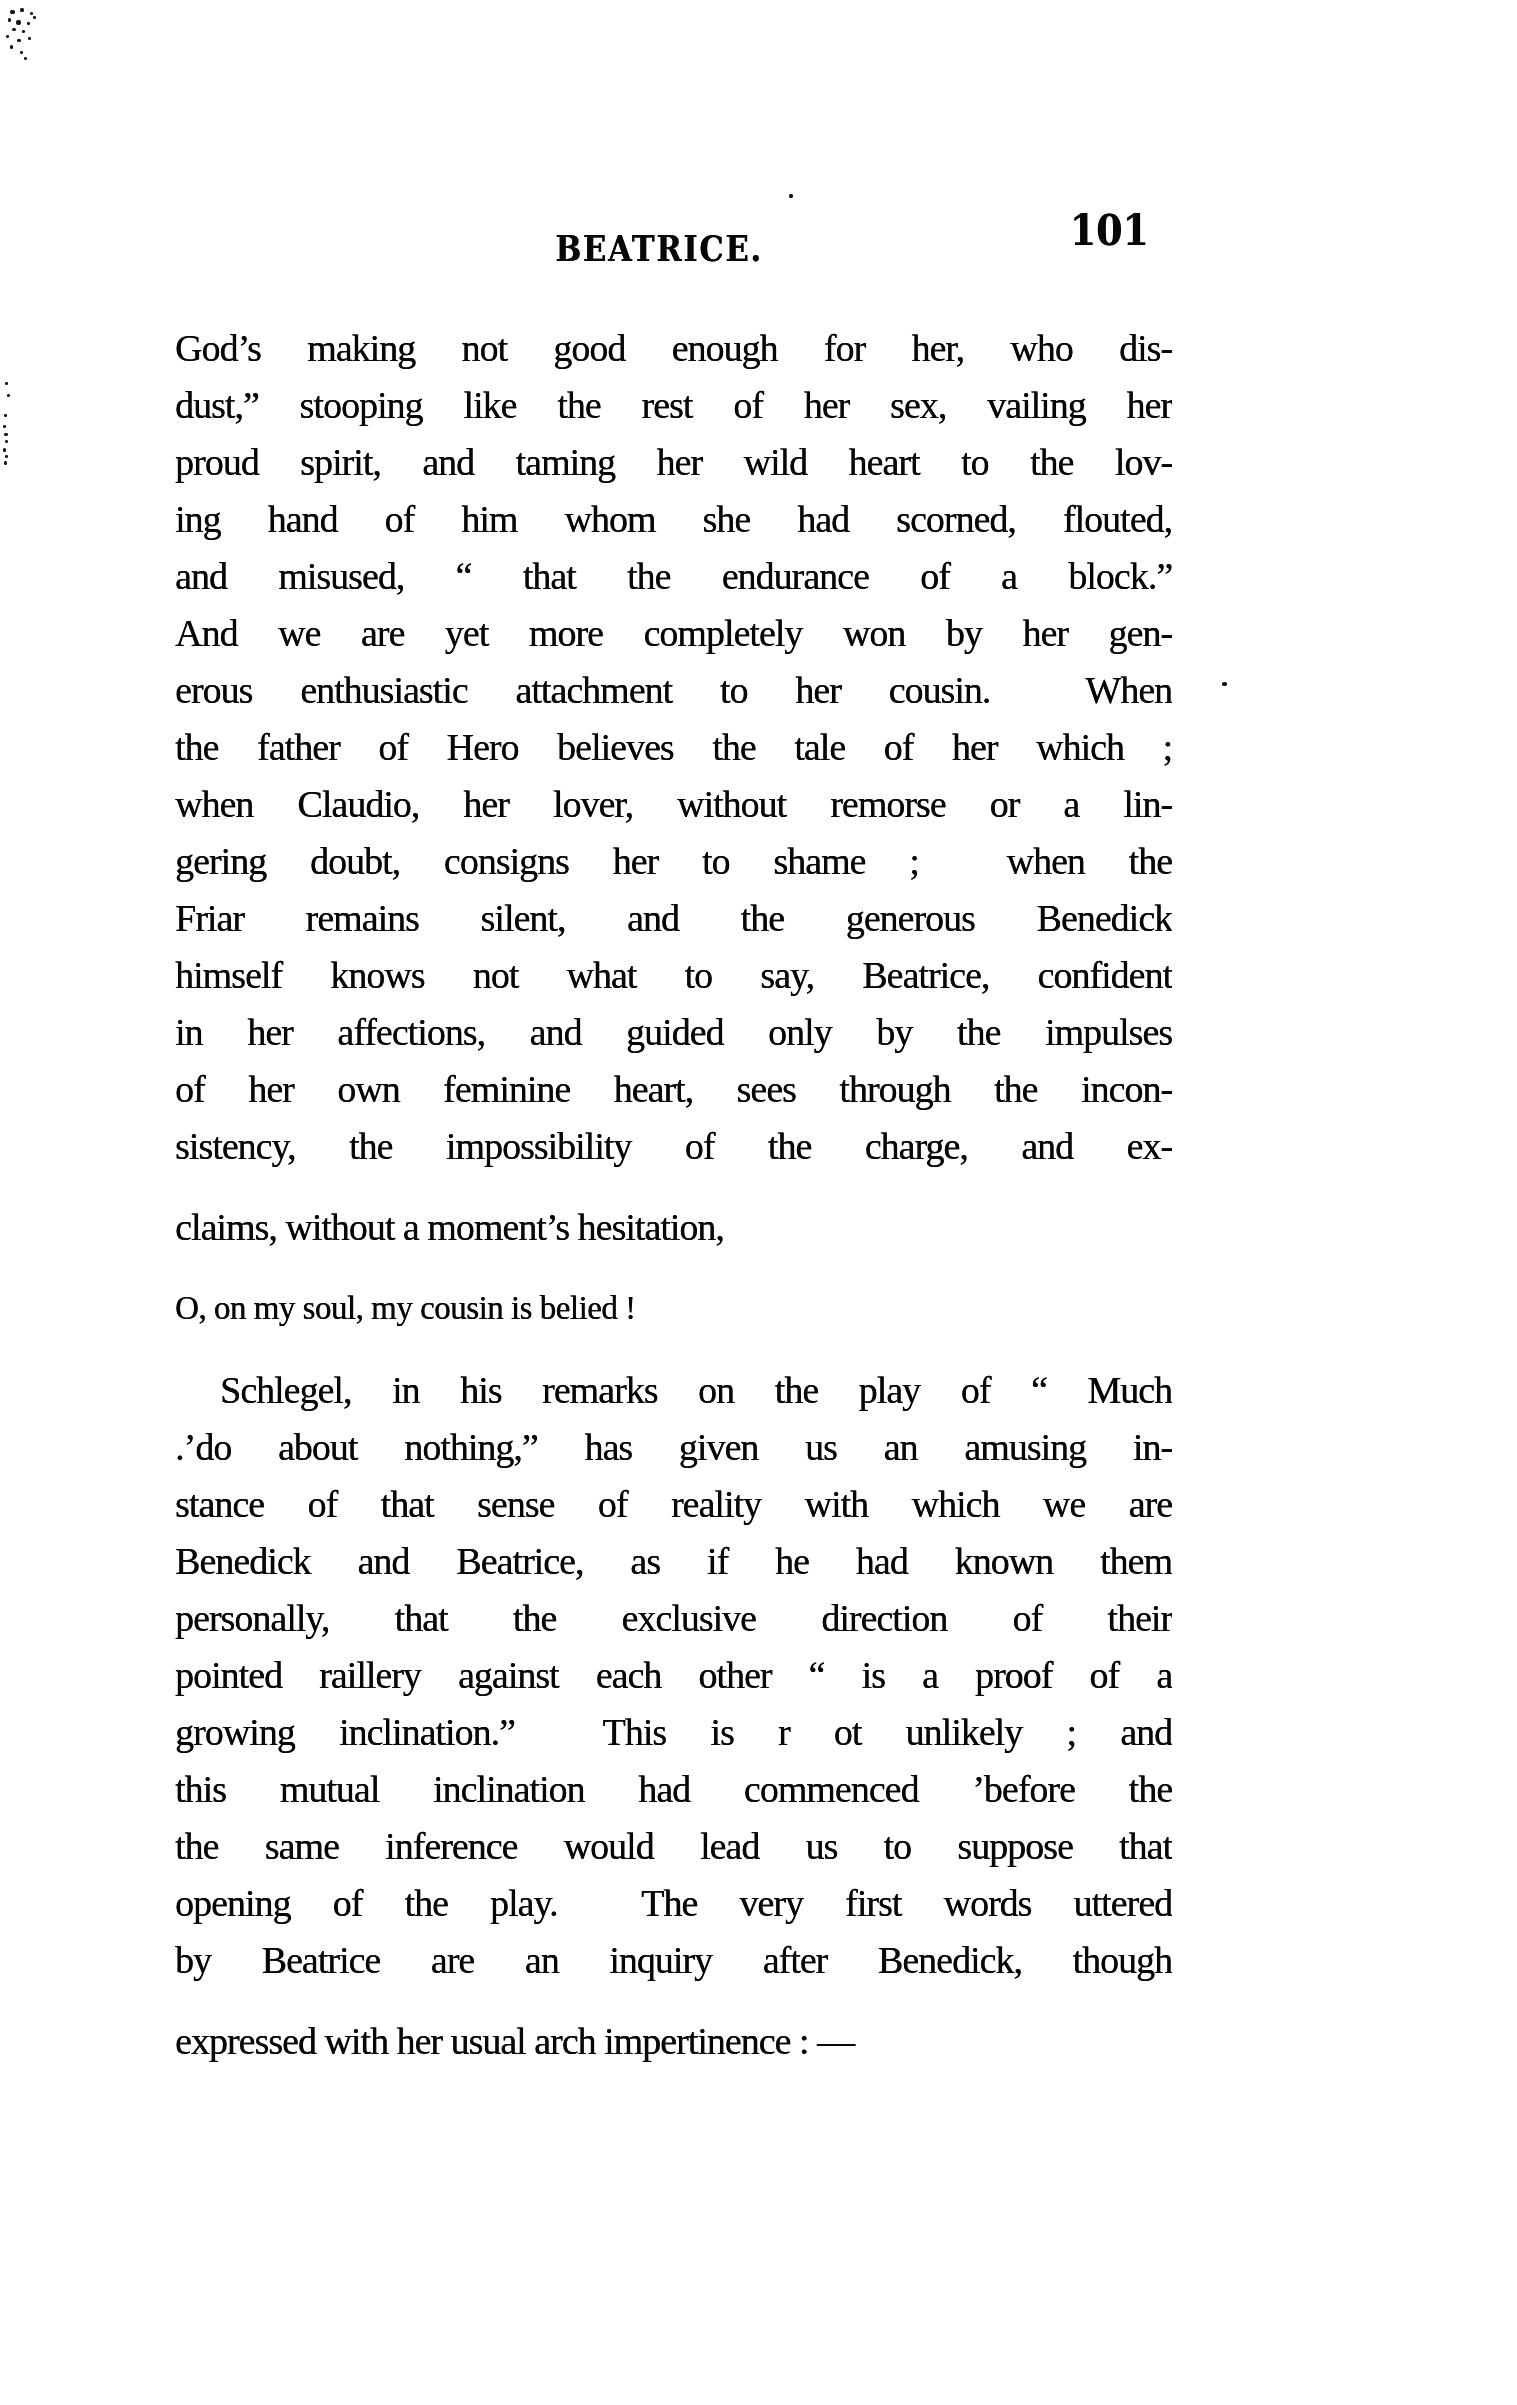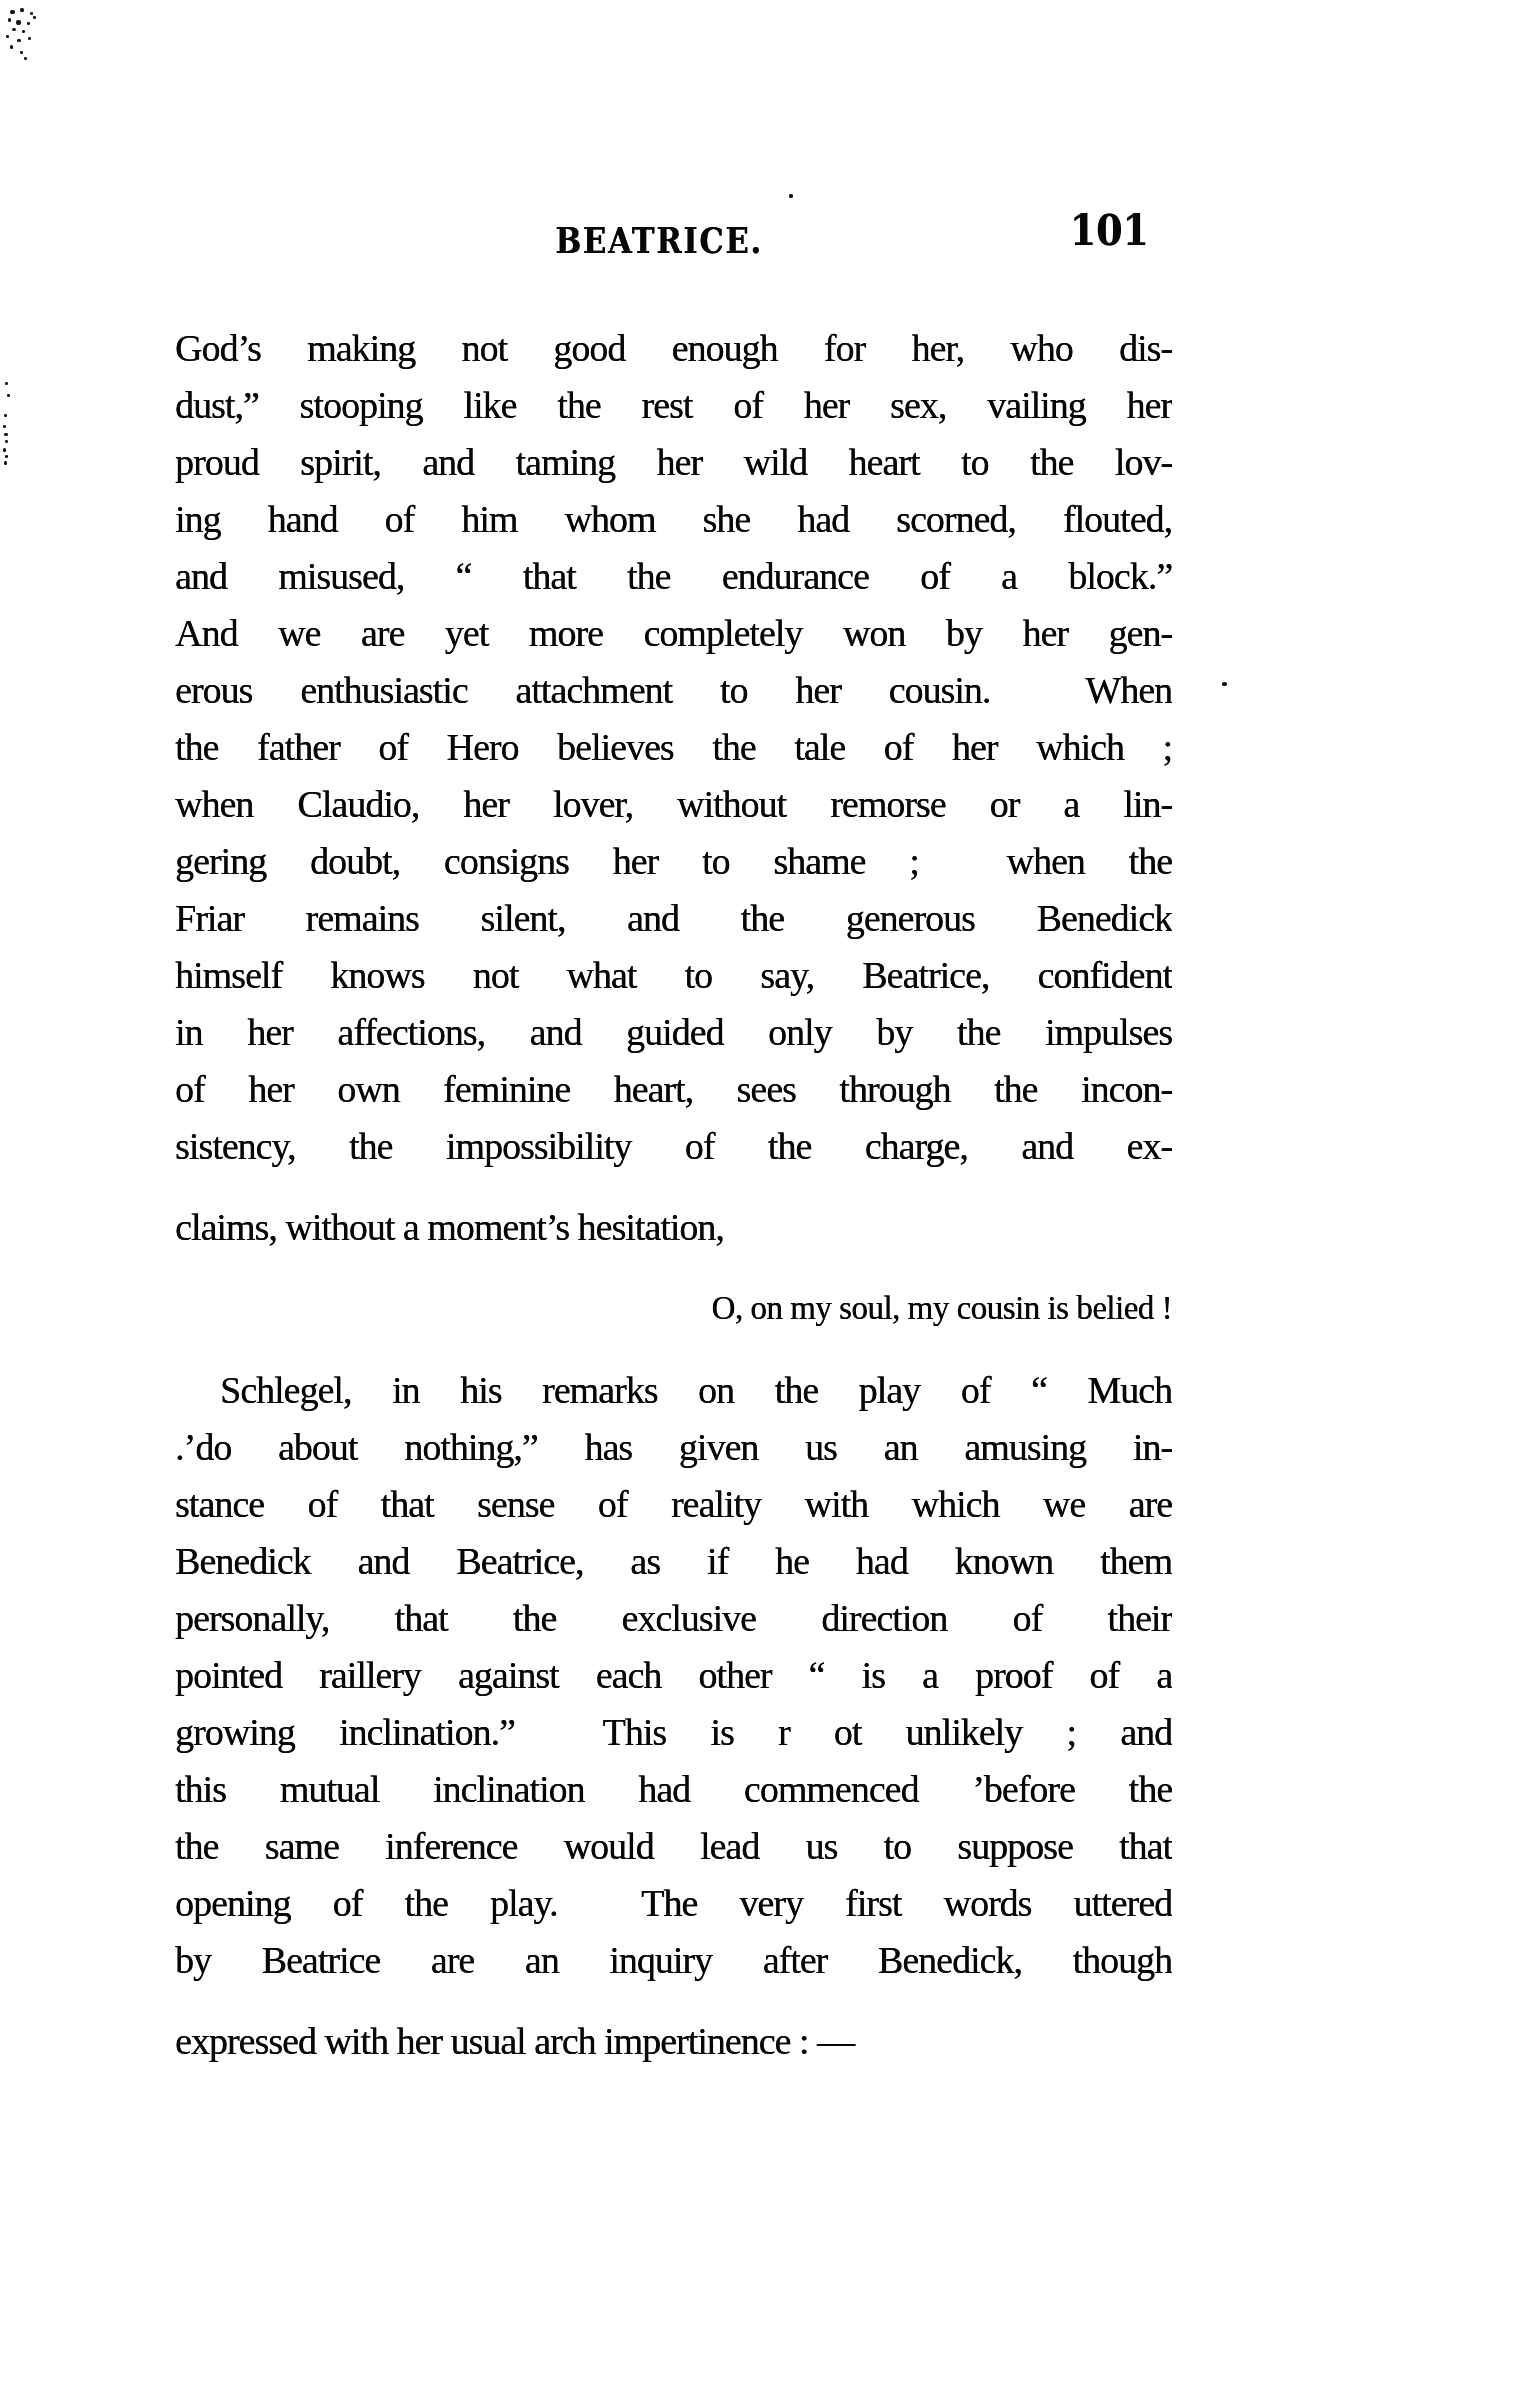--- a/index.html
+++ b/index.html
@@ -17,21 +17,21 @@
   
   .running-head {
     position: absolute;
     left: 175px;
     top: 211px;
     width: 997px;
     height: 47px;
   }
   .head-title-wrap {
     position: absolute;
-    left: 0; right: 29.6px; top: 8px;
+    left: 0; right: 29.6px; top: 16px;
     text-align: center;
   }
   .head-title {
     display: inline-block;
     font-size: 36px;
     font-weight: bold;
     letter-spacing: 2px;
     transform: scaleX(0.85);
     transform-origin: center;
     text-shadow: 0.4px 0 0 currentColor;
@@ -67,21 +67,21 @@
   }
   .para .line:last-child { text-align-last: left; margin-top: 24px; }
   .para2 .line:first-child { text-indent: 45px; }
 
   .verse-quote {
     margin-top: 23.6px;
     height: 57px;
     line-height: 57px;
     font-size: 33px;
     letter-spacing: -0.5px;
-    text-align: right;
+    text-align: left;
   }
   .para2 { margin-top: 25.6px; }
 
   
   .speck {
     position: absolute;
     background: #151515;
     border-radius: 40%;
   }
 </style>

